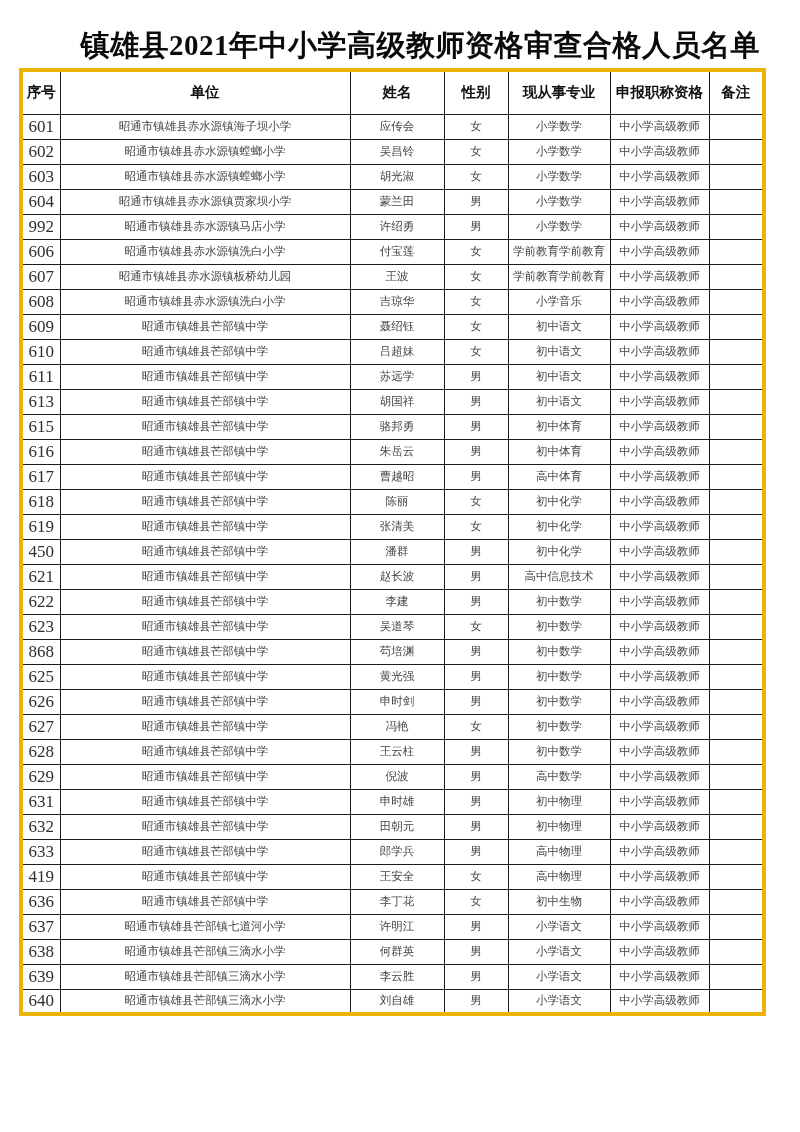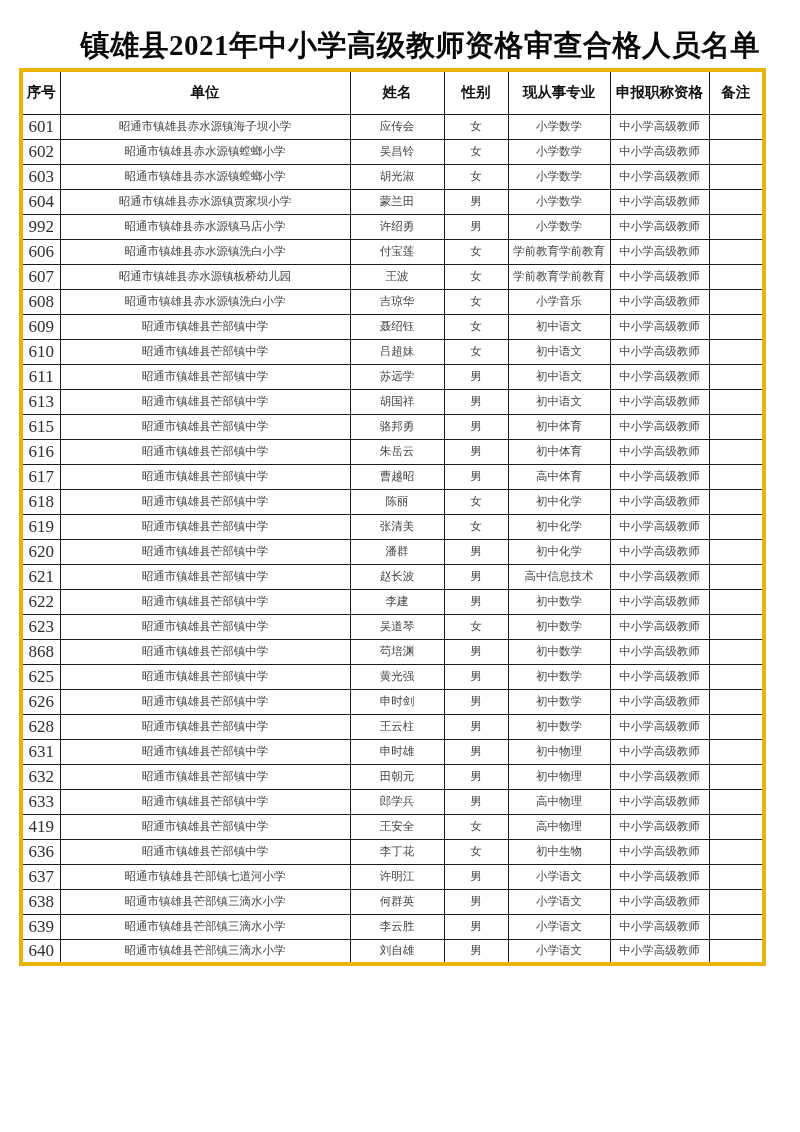--- a/index.html
+++ b/index.html
@@ -237,21 +237,21 @@
         <tr>
           <td class="cell-serial">619</td>
           <td class="cell-unit">昭通市镇雄县芒部镇中学</td>
           <td class="cell-name">张清美</td>
           <td class="cell-gender">女</td>
           <td class="cell-major">初中化学</td>
           <td class="cell-qualification">中小学高级教师</td>
           <td class="cell-remark"></td>
         </tr>
         <tr>
-          <td class="cell-serial">620</td>
+          <td class="cell-serial">450</td>
           <td class="cell-unit">昭通市镇雄县芒部镇中学</td>
           <td class="cell-name">潘群</td>
           <td class="cell-gender">男</td>
           <td class="cell-major">初中化学</td>
           <td class="cell-qualification">中小学高级教师</td>
           <td class="cell-remark"></td>
         </tr>
         <tr>
           <td class="cell-serial">621</td>
           <td class="cell-unit">昭通市镇雄县芒部镇中学</td>
@@ -300,25 +300,43 @@
         <tr>
           <td class="cell-serial">626</td>
           <td class="cell-unit">昭通市镇雄县芒部镇中学</td>
           <td class="cell-name">申时剑</td>
           <td class="cell-gender">男</td>
           <td class="cell-major">初中数学</td>
           <td class="cell-qualification">中小学高级教师</td>
           <td class="cell-remark"></td>
         </tr>
         <tr>
+          <td class="cell-serial">627</td>
+          <td class="cell-unit">昭通市镇雄县芒部镇中学</td>
+          <td class="cell-name">冯艳</td>
+          <td class="cell-gender">女</td>
+          <td class="cell-major">初中数学</td>
+          <td class="cell-qualification">中小学高级教师</td>
+          <td class="cell-remark"></td>
+        </tr>
+        <tr>
           <td class="cell-serial">628</td>
           <td class="cell-unit">昭通市镇雄县芒部镇中学</td>
           <td class="cell-name">王云柱</td>
           <td class="cell-gender">男</td>
           <td class="cell-major">初中数学</td>
+          <td class="cell-qualification">中小学高级教师</td>
+          <td class="cell-remark"></td>
+        </tr>
+        <tr>
+          <td class="cell-serial">629</td>
+          <td class="cell-unit">昭通市镇雄县芒部镇中学</td>
+          <td class="cell-name">倪波</td>
+          <td class="cell-gender">男</td>
+          <td class="cell-major">高中数学</td>
           <td class="cell-qualification">中小学高级教师</td>
           <td class="cell-remark"></td>
         </tr>
         <tr>
           <td class="cell-serial">631</td>
           <td class="cell-unit">昭通市镇雄县芒部镇中学</td>
           <td class="cell-name">申时雄</td>
           <td class="cell-gender">男</td>
           <td class="cell-major">初中物理</td>
           <td class="cell-qualification">中小学高级教师</td>

